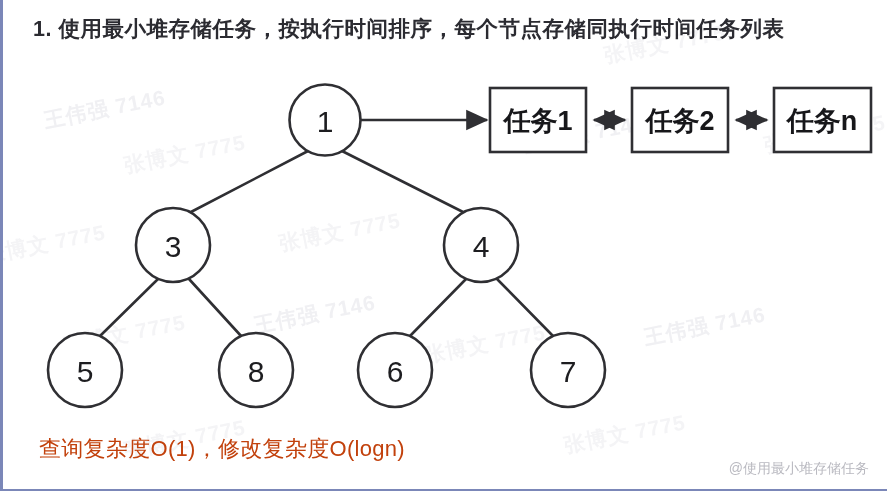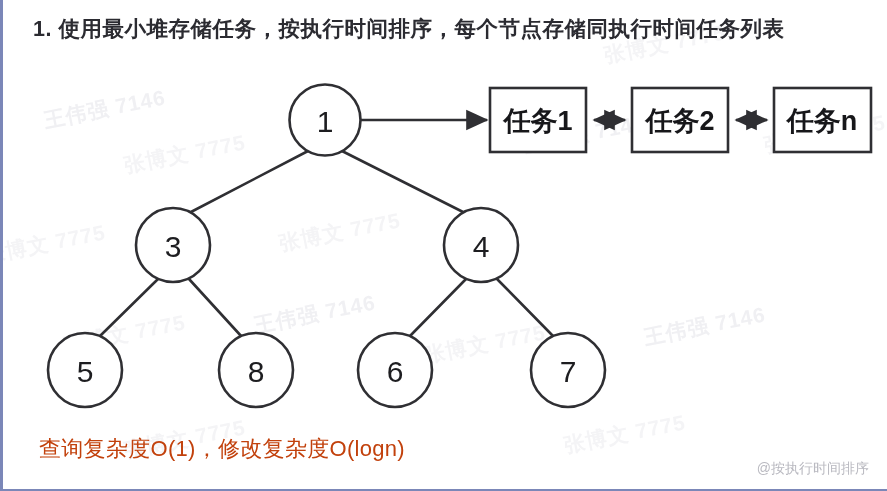--- a/index.html
+++ b/index.html
@@ -211,15 +211,15 @@
       </g>
       <g>
         <rect class="task-box" x="771" y="88" width="97" height="64"></rect>
         <text class="task-label" x="819" y="121">任务n</text>
       </g>
     </g>
   </svg>
 
   <div class="footer-note">查询复杂度O(1)，修改复杂度O(logn)</div>
 
-  <div class="attribution">@按执行时间排序</div>
+  <div class="attribution">@使用最小堆存储任务</div>
 
 </div>
 
 </body></html>

